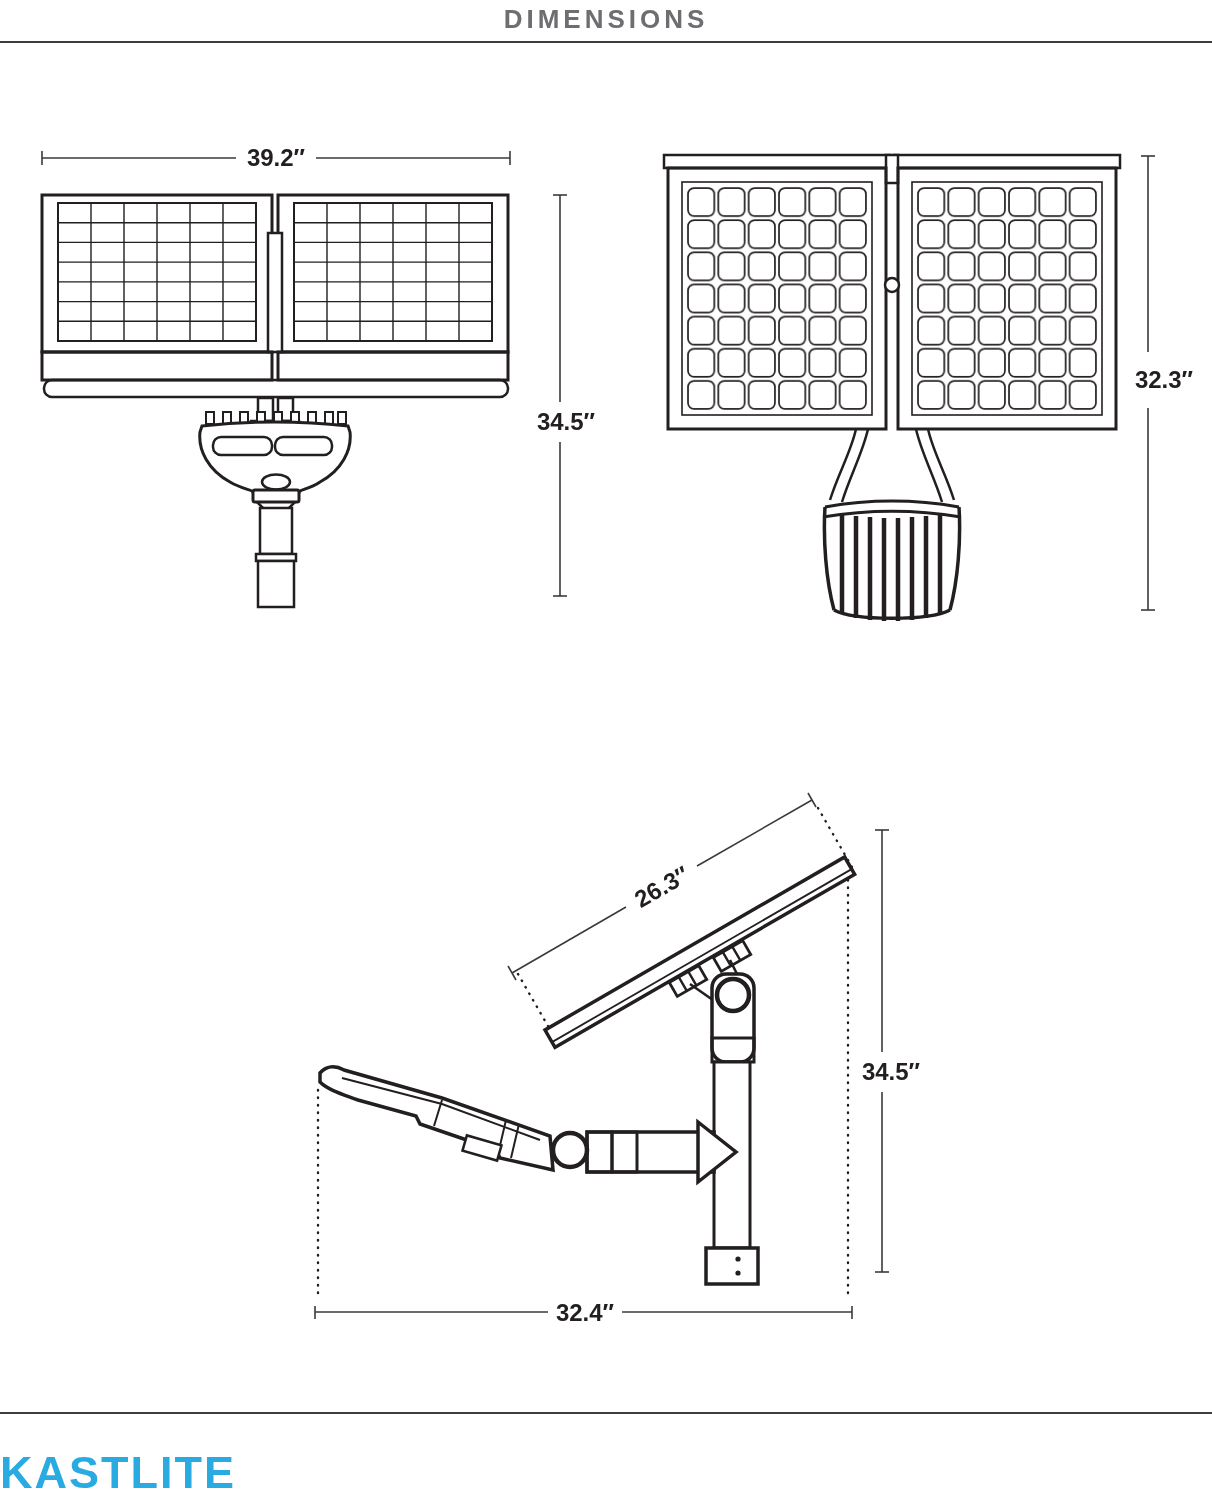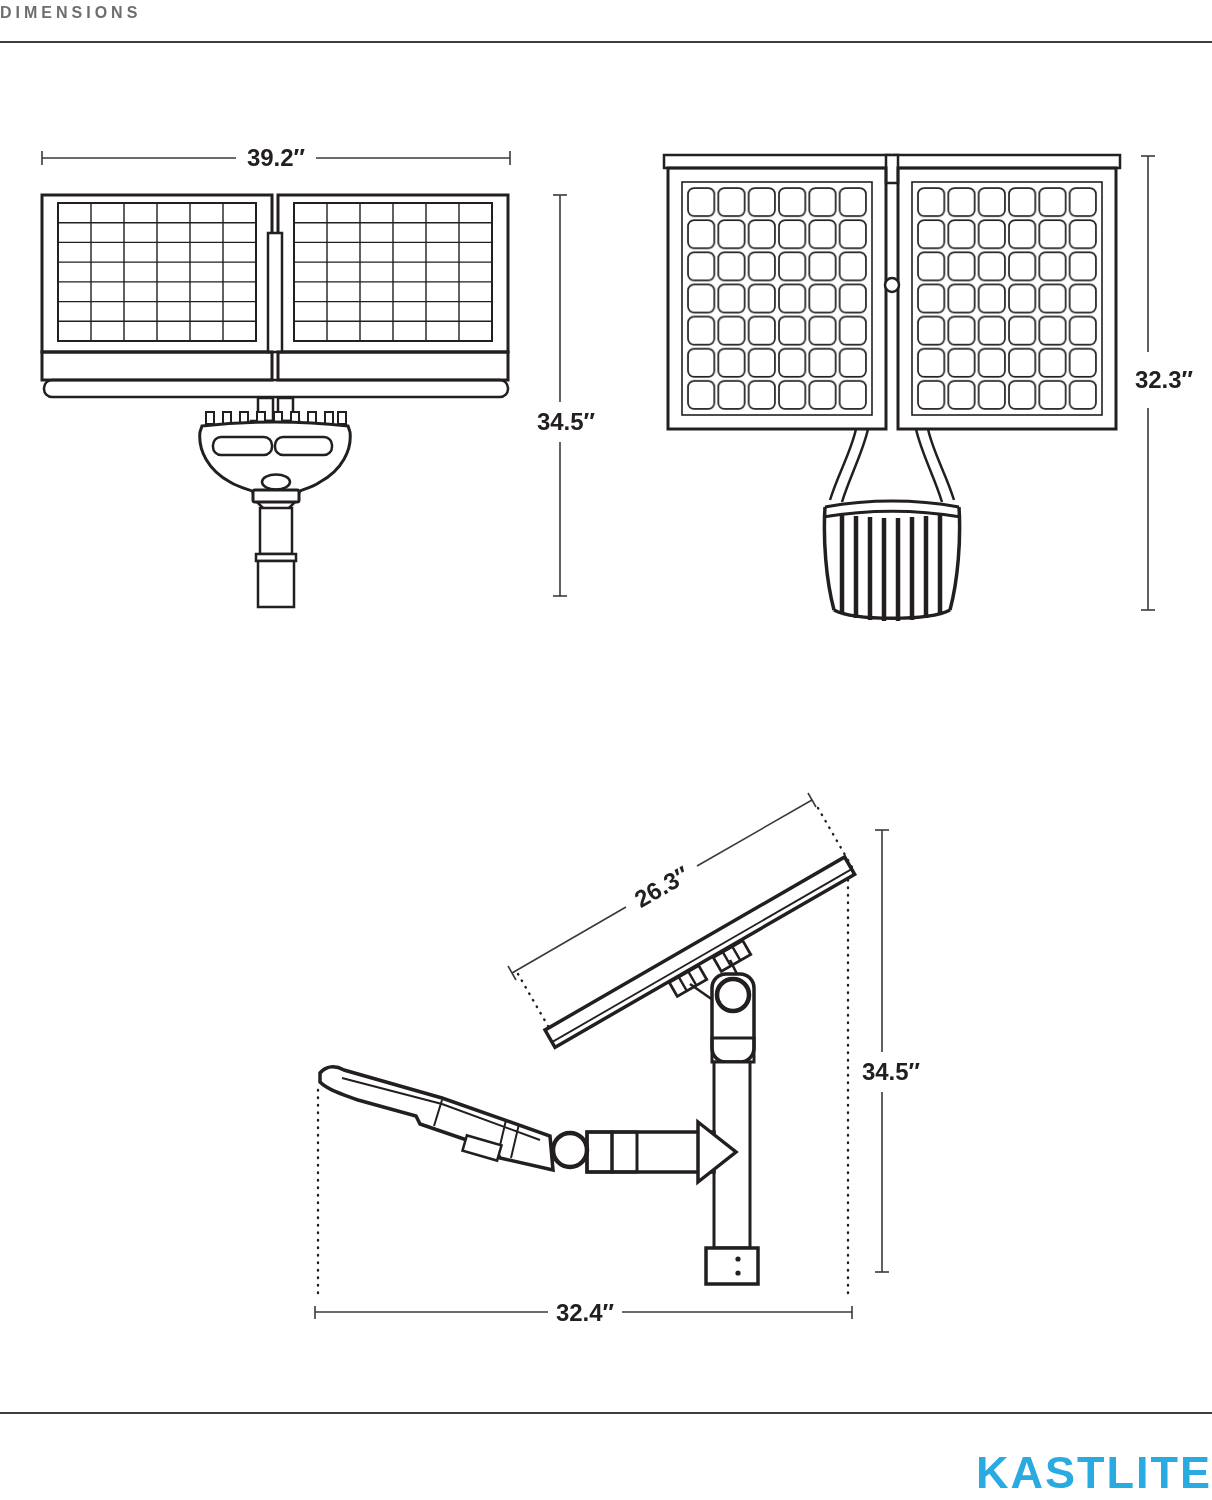--- a/index.html
+++ b/index.html
@@ -1,23 +1,23 @@
 <!DOCTYPE html>
 <html><head>
 <meta charset="utf-8">
 <style>
   html,body{margin:0;padding:0;background:#ffffff;}
   .page{position:relative;width:1212px;height:1500px;background:#fff;overflow:hidden;
         font-family:"Liberation Sans",sans-serif;}
-  .page-title{position:absolute;top:4px;left:0;width:100%;
-        font-size:16px;font-weight:bold;letter-spacing:4px;color:#6d6e71;}
+  .page-title{position:absolute;top:4px;left:0;width:100%;text-align:center;
+        font-size:26px;font-weight:bold;letter-spacing:4px;color:#6d6e71;}
   .rule{position:absolute;left:0;width:100%;height:2px;background:#3d3d3d;}
   .rule-top{top:41px;}
   .rule-bottom{top:1412px;}
-  .brand{position:absolute;top:1447px;left:0;width:100%;text-align:right;
+  .brand{position:absolute;top:1447px;left:0;width:100%;text-align:left;
         font-size:45px;font-weight:bold;letter-spacing:2px;color:#29abe2;}
   svg{position:absolute;}
   #fig-front{left:30px;top:140px;}
   #fig-back{left:640px;top:140px;}
   #fig-side{left:290px;top:760px;}
   svg text{font-family:"Liberation Sans",sans-serif;font-weight:bold;
         font-size:24px;fill:#231f20;}
   .ln{stroke:#231f20;fill:none;}
   .dim{stroke:#3a3a3a;stroke-width:1.6;fill:none;}
   .dot{stroke:#231f20;stroke-width:2.4;fill:none;

